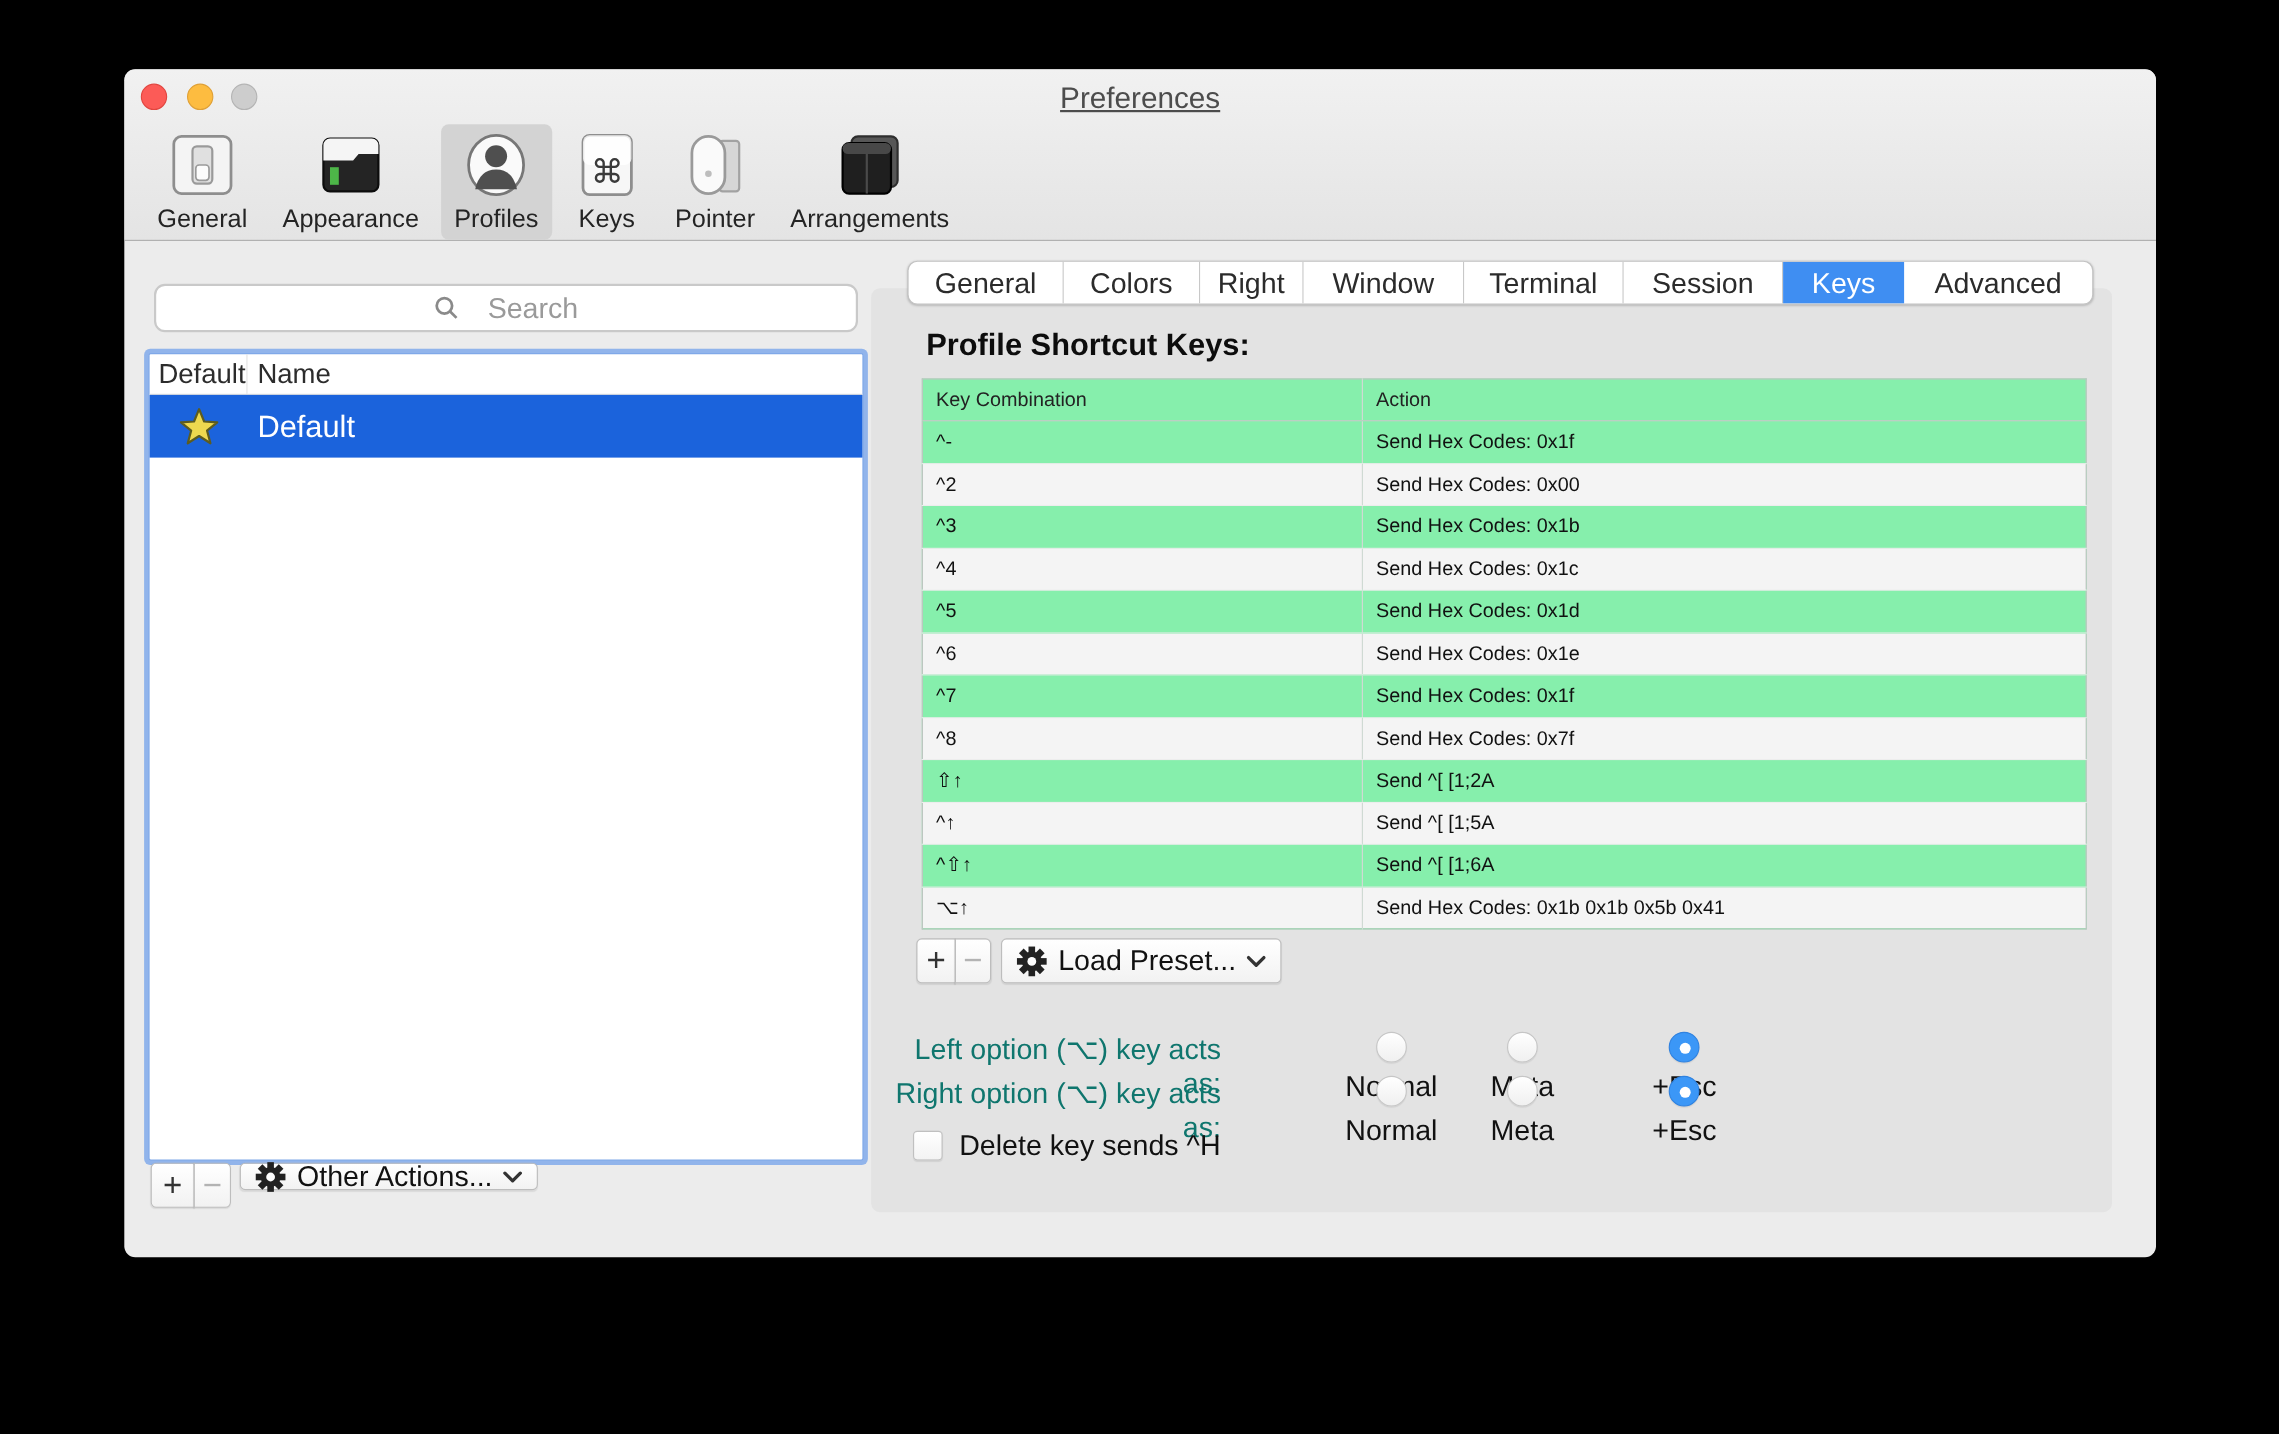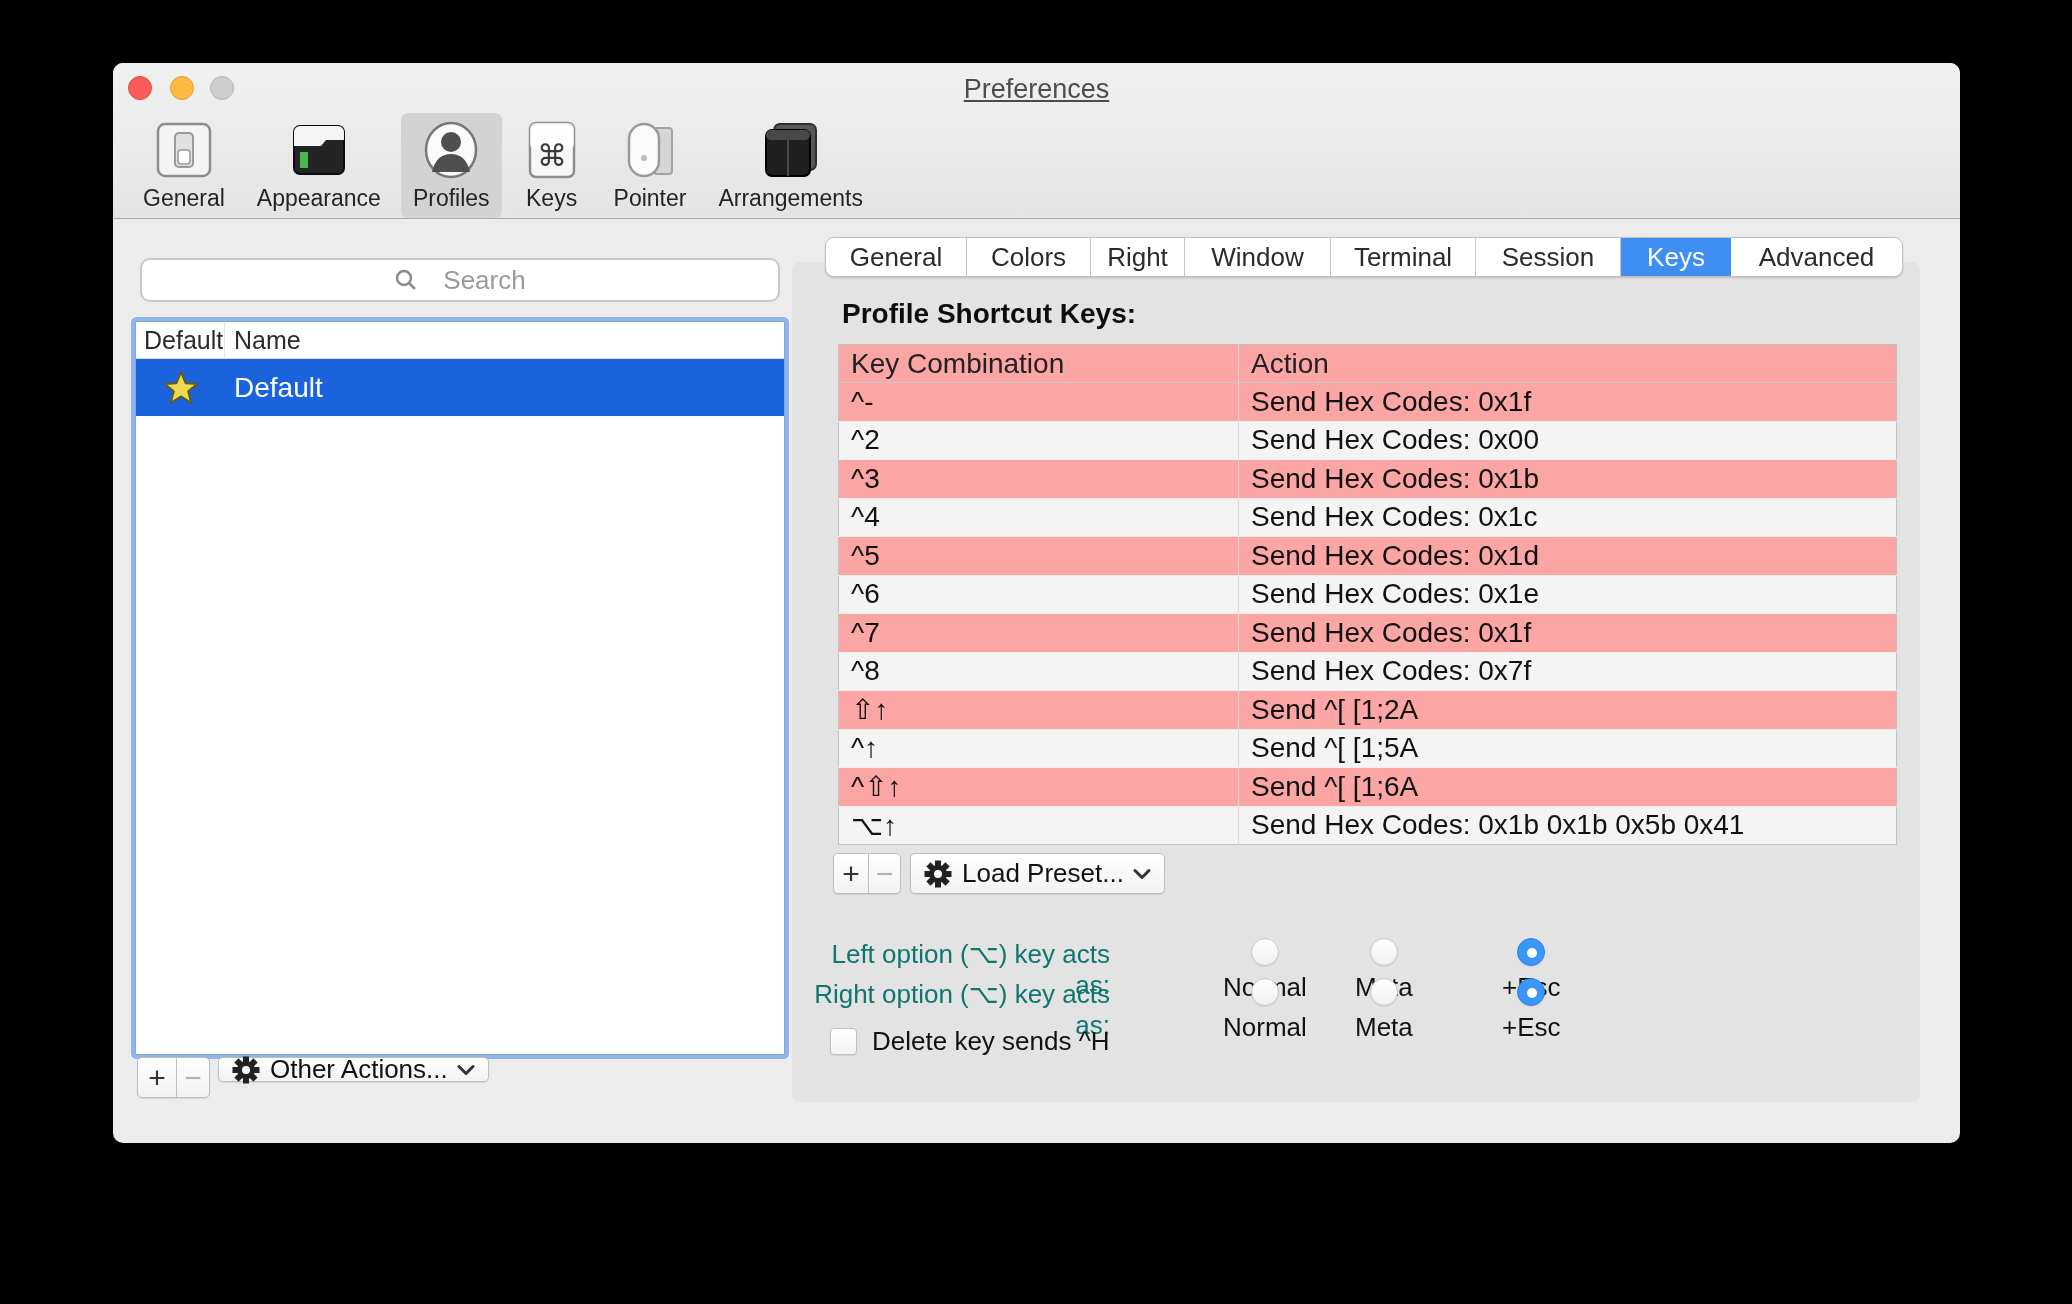--- a/index.html
+++ b/index.html
@@ -68,21 +68,21 @@
             background:#fff; border:1px solid #c2c2c2; border-radius:9px;
             box-shadow:0 1px 2px rgba(0,0,0,.18); overflow:hidden; }
   .tab { height:100%; display:flex; align-items:center; justify-content:center;
          font-size:26px; color:#2b2b2b; border-right:1px solid #c8c8c8; }
   .tab:last-child { border-right:none; }
   .tab.selected { background:#3f8ef2; color:#fff; border-right:none; }
 
   .pane-heading { position:absolute; left:50px; top:36px; font-size:28px; font-weight:bold; color:#0d0d0d; }
 
   .keytable { position:absolute; left:46px; top:82px; width:1059px; border-collapse:collapse;
-              table-layout:fixed; background:#fca5a5; border:1px solid #c2c2c2; font-size:28px; }
+              table-layout:fixed; background:#86efac; border:1px solid #c2c2c2; font-size:18px; }
   .keytable col.c1 { width:400px; }
   .keytable th { height:38px; text-align:left; font-weight:normal; padding-left:12px;
                  border-bottom:1px solid #c9c9c9; color:#222; }
   .keytable th + th, .keytable td + td { border-left:1px solid #d8d8d8; }
   .keytable td { height:38.5px; padding-left:12px; color:#111; border-bottom:1px solid #ededed;
                  white-space:nowrap; overflow:hidden; }
   .keytable tbody tr:nth-child(even) { background:#f4f4f4; }
   .keytable tbody tr:last-child td { border-bottom:none; }
 
   .preset-row { position:absolute; left:41px; top:591px; display:flex; }

